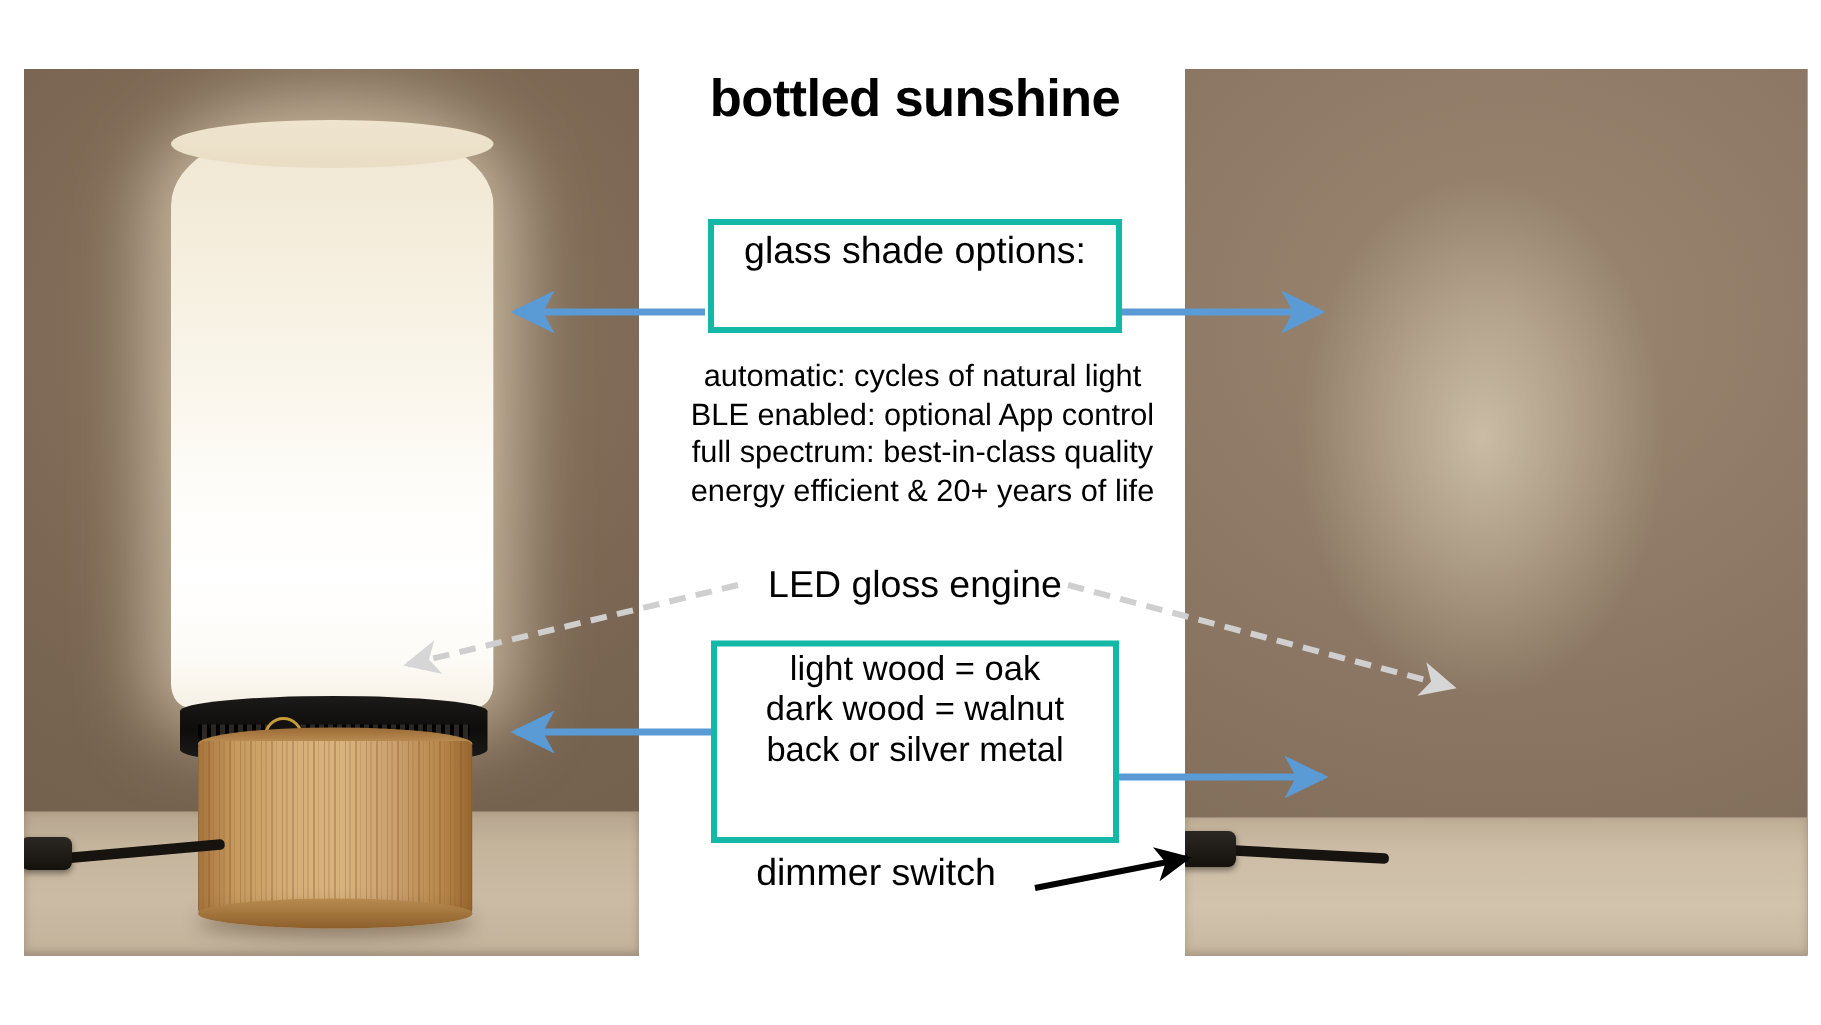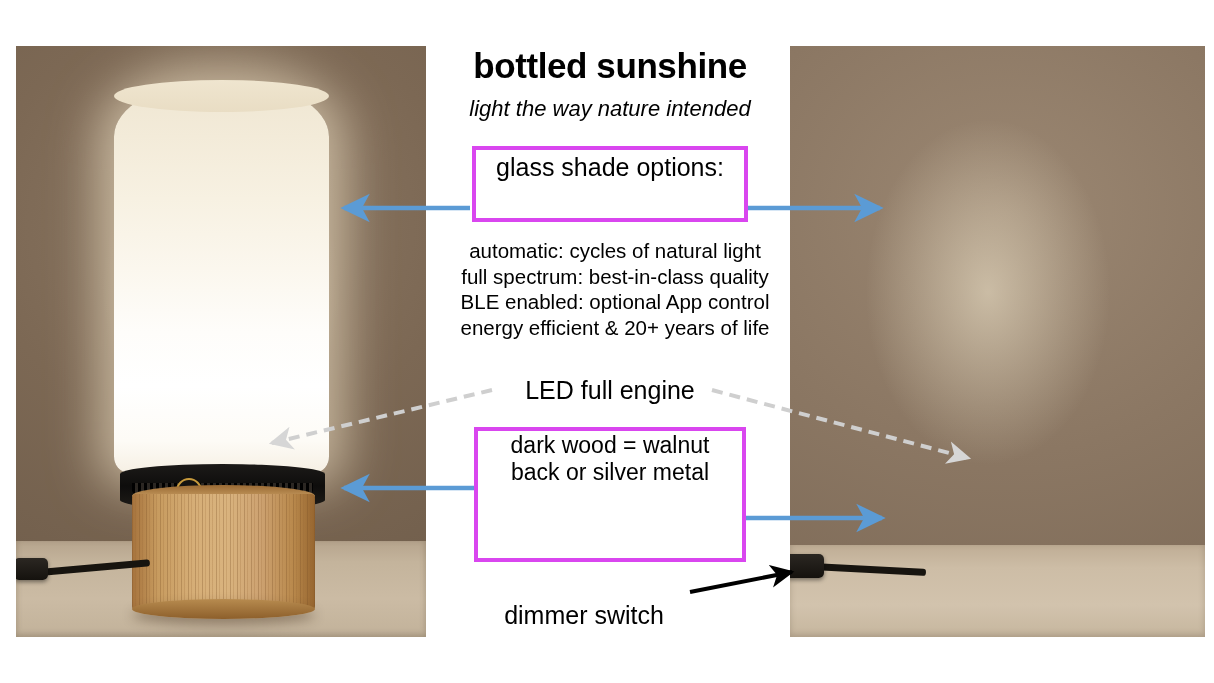--- a/index.html
+++ b/index.html
@@ -88,33 +88,33 @@
     border-radius:5px;box-shadow:0 2px 4px rgba(0,0,0,.45);}
 
   
   .center{position:absolute;left:430px;top:0;width:360px;height:483px;text-align:center;}
 
   .title{position:absolute;left:0;width:360px;top:48px;font-size:35px;font-weight:bold;
     letter-spacing:-.4px;line-height:1;}
   .subtitle{position:absolute;left:0;width:360px;top:98px;font-size:22px;font-style:italic;
     line-height:1;}
 
-  .boxed{position:absolute;border:4px solid #d946ef;background:#fff;box-sizing:border-box;}
+  .boxed{position:absolute;border:4px solid #14b8a6;background:#fff;box-sizing:border-box;}
   #box-shade{left:42px;top:146px;width:276px;height:76px;}
   #box-base{left:44px;top:427px;width:272px;height:135px;}
   .boxed .line{line-height:1.04;}
 
   #box-shade .l1{font-size:25px;padding-top:4px;}
   #box-shade .l2{font-size:23px;padding-top:3px;}
   #box-base .l1{font-size:25px;padding-top:5px;}
   #box-base .l2,#box-base .l3,#box-base .l4{font-size:23px;padding-top:3px;}
 
   .features{position:absolute;left:-5px;width:380px;top:238px;font-size:20.5px;line-height:25.5px;}
   .led-label{position:absolute;left:0;width:360px;top:378px;font-size:25px;line-height:1;}
-  .dim-label{position:absolute;left:24px;width:260px;top:603px;font-size:25px;line-height:1;}
+  .dim-label{position:absolute;left:24px;width:260px;top:570px;font-size:25px;line-height:1;}
   .dim-sub{position:absolute;left:10px;width:290px;top:608px;font-size:20px;line-height:1;}
 
   
   .arrow-svg{position:absolute;left:0;top:0;width:1214px;height:683px;pointer-events:none;}
 </style>
 </head>
 <body>
 
 <div class="stage">
 
@@ -177,36 +177,36 @@
 
     <line x1="492" y1="390" x2="272" y2="443" stroke="#cfcfcf" stroke-width="4" stroke-dasharray="11 7" marker-end="url(#grayhead)"></line>
     <line x1="712" y1="390" x2="968" y2="458" stroke="#cfcfcf" stroke-width="4" stroke-dasharray="11 7" marker-end="url(#grayhead)"></line>
 
     <line x1="690" y1="592" x2="792" y2="572" stroke="#000" stroke-width="4" marker-end="url(#blackhead)"></line>
   </svg>
 
   <div class="center">
 
     <div class="title">bottled sunshine</div>
-    <div class="subtitle">light the way nature intended</div>
 
     <div class="boxed" id="box-shade">
       <div class="line l1">glass shade options:</div>
     </div>
 
     <div class="features">
       <div>automatic: cycles of natural light</div>
+      <div>BLE enabled: optional App control</div>
       <div>full spectrum:  best-in-class quality</div>
-      <div>BLE enabled: optional App control</div>
       <div>energy efficient &amp; 20+ years of life</div>
     </div>
 
-    <div class="led-label">LED full engine</div>
+    <div class="led-label">LED gloss engine</div>
 
     <div class="boxed" id="box-base">
+      <div class="line l2">light wood = oak</div>
       <div class="line l3">dark wood = walnut</div>
       <div class="line l4">back or silver metal</div>
     </div>
 
     <div class="dim-label">dimmer switch</div>
   </div>
 
 </div>
 
 </body></html>

